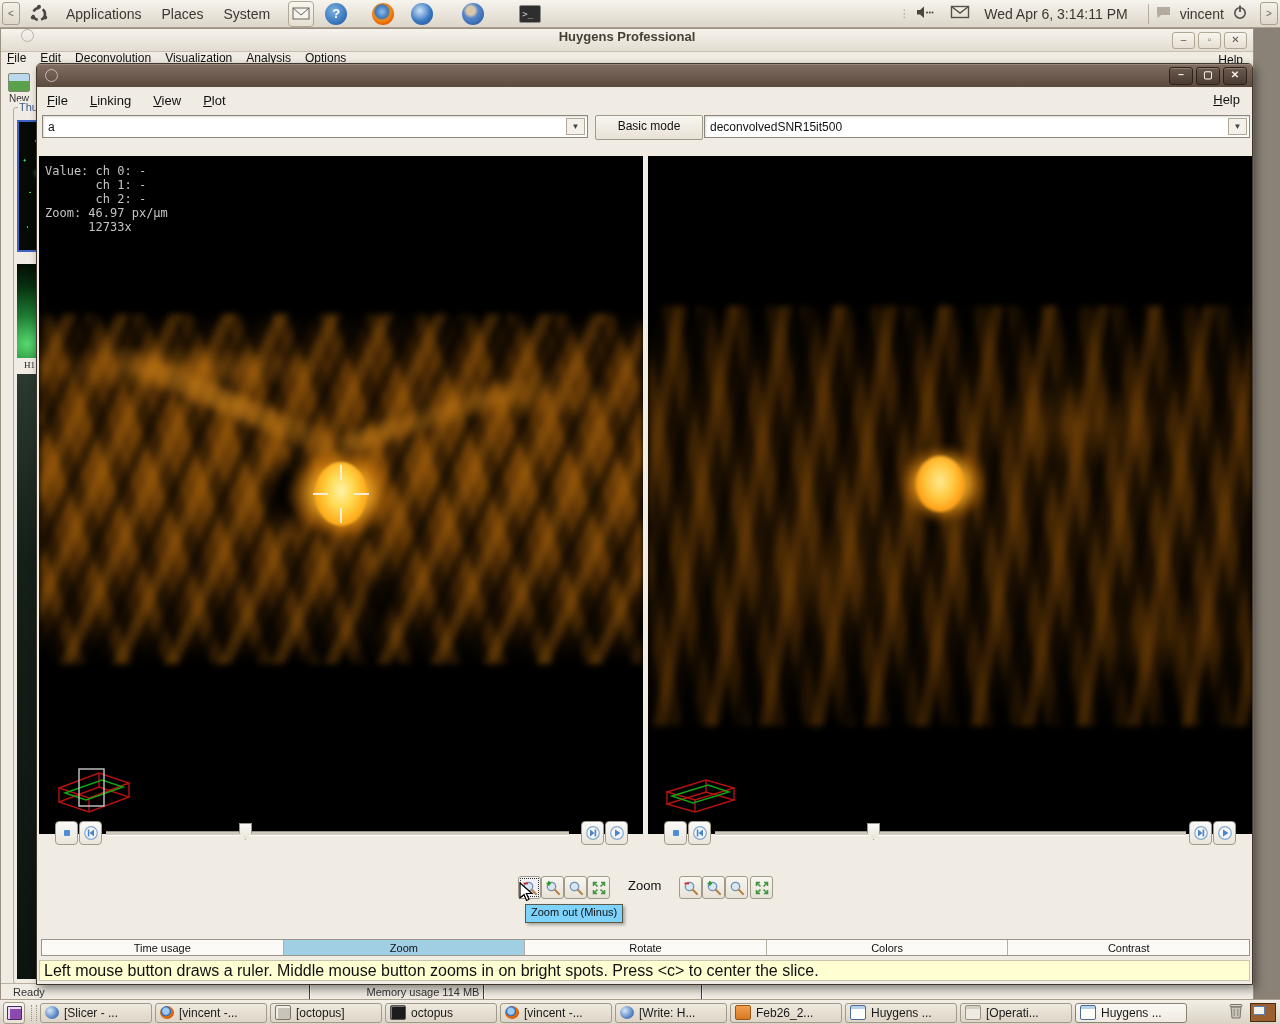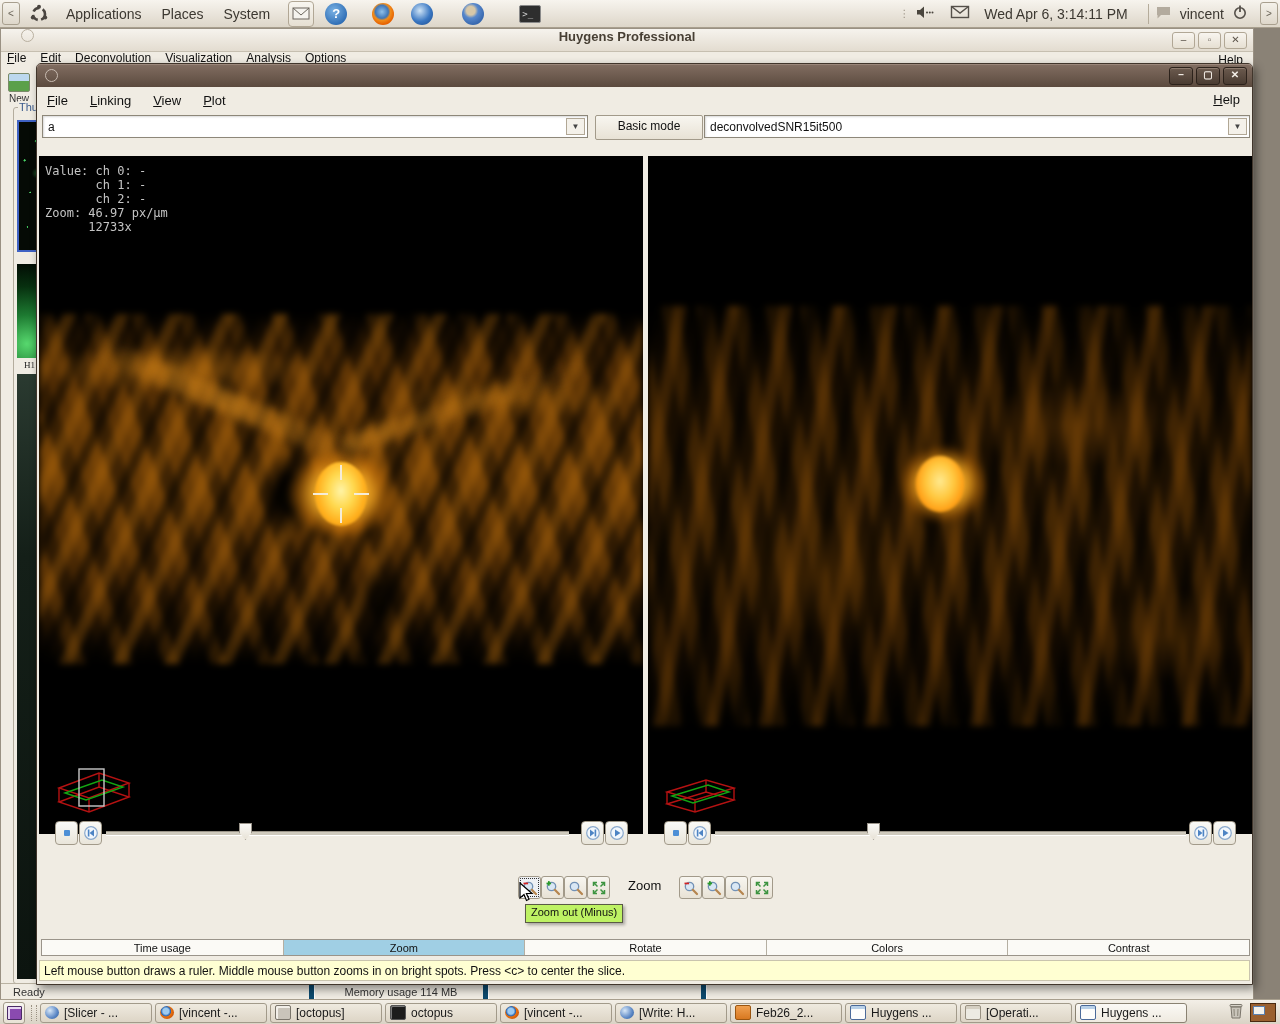--- a/index.html
+++ b/index.html
@@ -51,21 +51,21 @@
       radial-gradient(circle 8px at 65% 40%,rgba(40,140,60,.5),transparent 70%),#050a05;}
   #hp-thumb2{position:absolute;left:3px;top:156px;width:28px;height:94px;
     background:radial-gradient(circle at 35% 85%,#57d86e 0%,#1d7a31 35%,#07300f 70%,#020a03 100%);}
   #hp-thumb2-label{position:absolute;left:10px;top:252px;font-size:9px;color:#222;font-family:Liberation Serif, serif;}
   #hp-thumb3{position:absolute;left:3px;top:266px;width:28px;bottom:4px;
     background:linear-gradient(#2a3a30,#141f18 30%,#0c140f);}
   
   #hp-statusbar{position:absolute;left:0;right:0;bottom:0;height:16px;background:#f0ece3;
     border-top:1px solid #b9b2a2;font-size:11px;color:#333;}
   #hp-status-ready{position:absolute;left:12px;top:2px;}
-  .hp-cell{position:absolute;top:0;bottom:0;border-left:5px solid #0c4a6e;box-shadow:inset 1px 1px 0 #fff;}
+  .hp-cell{position:absolute;top:0;bottom:0;border-left:1px solid #0c4a6e;box-shadow:inset 1px 1px 0 #fff;padding-left:26px;}
   #hp-cell-mem{left:308px;width:174px;text-align:center;padding-top:2px;}
   #hp-cell-2{left:482px;width:218px;}
   #hp-cell-3{left:700px;width:240px;}
   
   #ts-window{position:absolute;left:36px;top:63px;width:1217px;height:922px;
     background:#f0ece3;border:1px solid #41362c;border-radius:5px 5px 0 0;
     box-shadow:3px 4px 10px rgba(0,0,0,.45);box-sizing:border-box;}
   #ts-titlebar{position:absolute;left:0;top:0;right:0;height:23px;border-radius:4px 4px 0 0;
     background:linear-gradient(#826e62,#5b4a3e);display:flex;align-items:center;
     box-shadow:inset 0 1px 0 #9a867a;}
@@ -138,32 +138,32 @@
   .track{position:absolute;top:10px;height:3px;background:#cfcabd;border-top:1px solid #9a9488;
     border-bottom:1px solid #fff;}
   .thumb{position:absolute;top:2px;width:13px;height:17px;background:linear-gradient(#fbfaf7,#e8e3d7);
     border:1px solid #9a948a;box-sizing:border-box;
     clip-path:polygon(0 0,100% 0,100% 55%,50% 100%,0 55%);}
   
   .zbtn{position:absolute;width:21px;height:21px;border:1px solid #a29a8a;border-radius:3px;
     background:linear-gradient(#f8f6f0,#e8e2d5);display:flex;align-items:center;justify-content:center;}
   .zbtn.hover{outline:1px dotted #333;outline-offset:-3px;background:#eef0f4;}
   #zoom-label{position:absolute;left:591px;top:814px;font-size:13px;color:#111;}
-  #tooltip{position:absolute;left:488px;top:840px;height:16px;padding:1px 5px 0 5px;background:#bef264;
+  #tooltip{position:absolute;left:488px;top:840px;height:16px;padding:1px 5px 0 5px;background:#7dd3fc;
     border:1px solid #5a5a46;font-size:11px;color:#111;white-space:nowrap;box-shadow:2px 2px 3px rgba(0,0,0,.3);z-index:5;}
   #mouse-cursor{position:absolute;left:482px;top:818px;z-index:6;}
   
   #ts-tabs{position:absolute;left:4px;top:875px;width:1209px;height:17px;display:flex;
     border:1px solid #9a948a;background:#fbfaf6;box-sizing:border-box;}
   .tab{flex:1;border-right:1px solid #b5af a2;border-right:1px solid #b5afa2;font-size:11px;color:#111;
     display:flex;align-items:center;justify-content:center;background:#fbfaf6;}
   .tab:last-child{border-right:none;}
   .tab.selected{background:#a0cfe4;}
   #ts-status{position:absolute;left:2px;top:896px;width:1211px;height:21px;background:#ffffd2;
-    border:1px solid #c9c4ae;box-sizing:border-box;font-size:12px;color:#111;
+    border:1px solid #c9c4ae;box-sizing:border-box;font-size:16px;color:#111;
     display:flex;align-items:center;padding-left:4px;}
   
   #taskbar{position:absolute;left:0;top:999px;width:1280px;height:25px;
     background:linear-gradient(#f3efe7,#d9d2c4);border-top:1px solid #a89f8e;
     display:flex;align-items:center;}
   #show-desktop{width:20px;height:20px;margin:0 3px;border:1px solid #a29a8a;border-radius:3px;
     background:linear-gradient(#f8f6f0,#e8e2d5);display:flex;align-items:center;justify-content:center;}
   #sd-icon{width:13px;height:12px;background:#8a4ab0;border:1px solid #4a2a66;border-radius:1px;
     box-shadow:inset 2px 2px 0 #e8d8f4;}
   .task-handle{width:4px;height:16px;border-left:1px dotted #9a9183;border-right:1px dotted #9a9183;margin:0 3px;}

